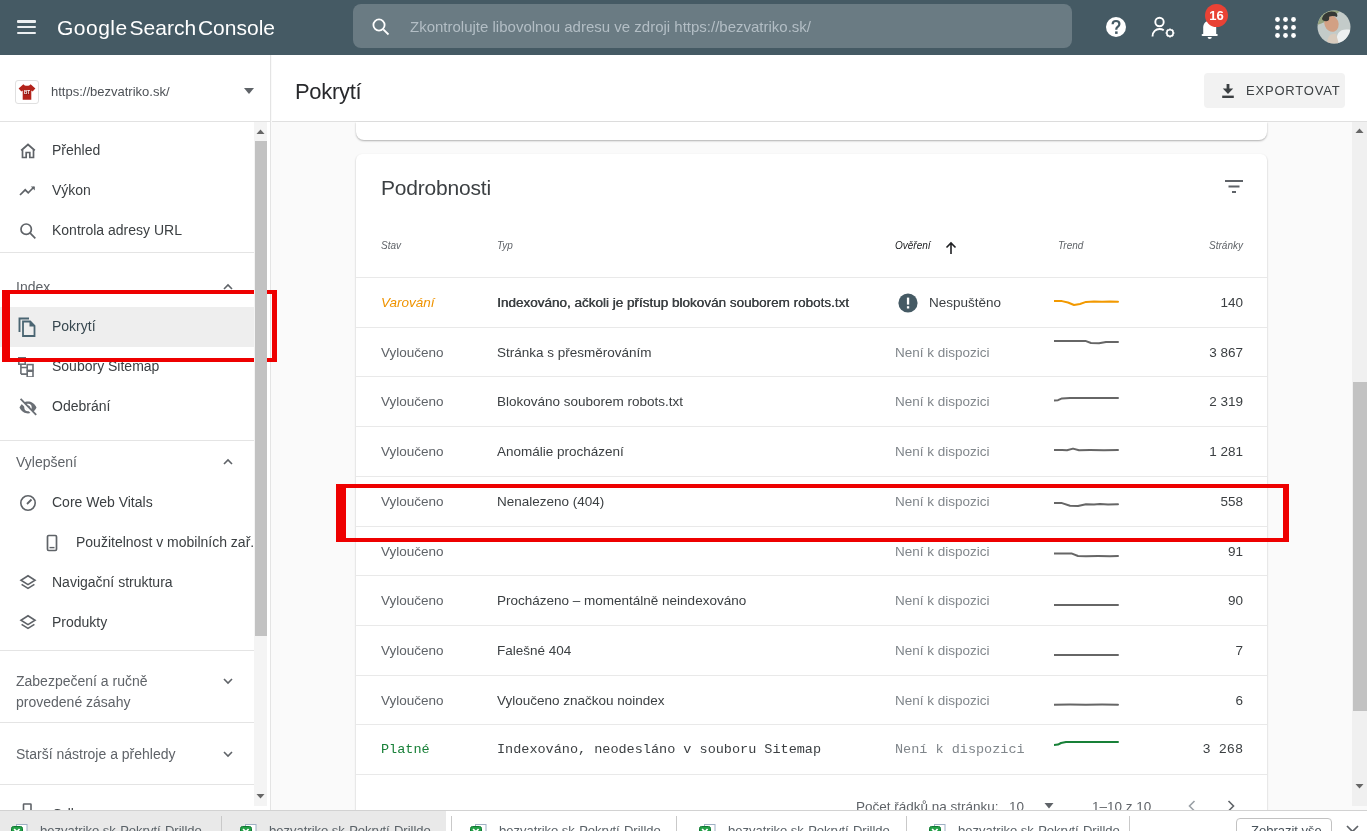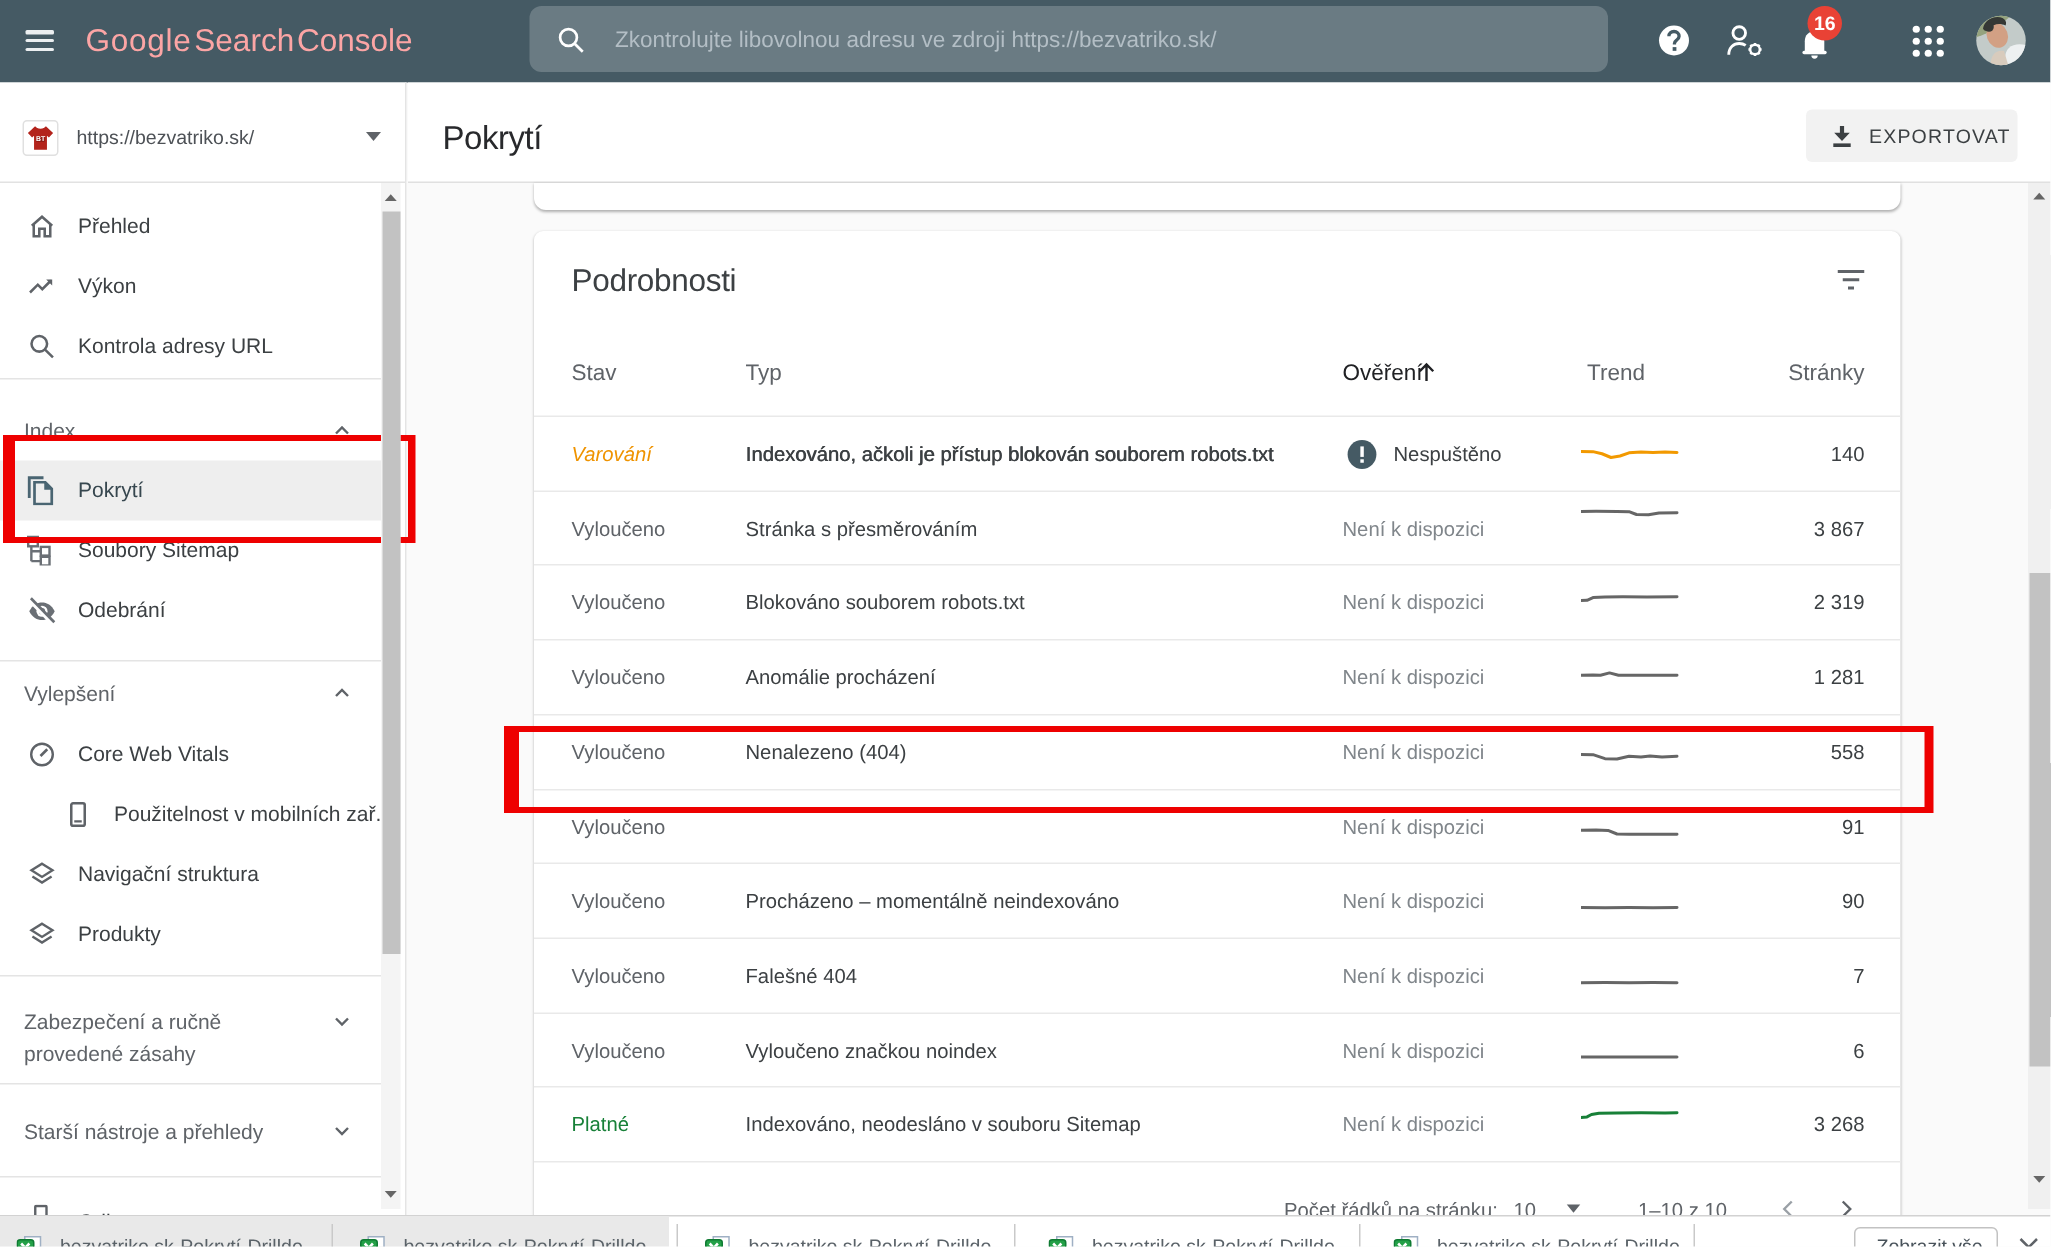--- a/index.html
+++ b/index.html
@@ -3,21 +3,21 @@
 <meta charset="utf-8">
 <style>
   * { margin:0; padding:0; box-sizing:border-box; }
   html,body { width:1367px; height:831px; overflow:hidden; font-family:"Liberation Sans", sans-serif; }
   body { position:relative; background:#fafafa; }
   .abs { position:absolute; }
 
   
   #topbar { position:absolute; left:0; top:0; width:1367px; height:55px; background:#455a64; }
   #burger span { display:block; width:19px; height:2.5px; background:#eceff1; margin-bottom:3.3px; border-radius:1px;}
-  #logo { position:absolute; left:57px; top:16px; color:#fca5a5; font-size:21px; word-spacing:-4px; }
+  #logo { position:absolute; left:57px; top:16px; color:#ffffff; font-size:21px; word-spacing:-4px; }
   #logo .g { font-weight:400; letter-spacing:0.5px; }
   #searchbox { position:absolute; left:341px; top:4px; width:719px; height:44px; background:rgba(255,255,255,0.2); border-radius:8px;margin-left:12px; }
   #searchbox .ph { position:absolute; left:57px; top:14px; font-size:15px; color:#b3bec5; }
 
   
   #sidebar { position:absolute; left:0; top:55px; width:271px; height:755px; background:#fff; border-right:1px solid #e4e4e4; overflow:hidden; }
   #prop { position:absolute; left:0; top:0; width:271px; height:67px; border-bottom:1px solid #e2e2e2; }
   #prop .fav { position:absolute; left:15px; top:25px; width:24px; height:24px; border:1px solid #e0e0e0; border-radius:3px; background:#fff; }
   #prop .url { position:absolute; left:51px; top:29px; font-size:13px; color:#4d5156; }
   #prop .car { position:absolute; left:244px; top:33px; width:0; height:0; border-left:5px solid transparent; border-right:5px solid transparent; border-top:6px solid #5f6368; }
@@ -38,21 +38,21 @@
   #exportbtn { position:absolute; left:932px; top:18px; width:141px; height:35px; background:#f2f2f2; border-radius:4px; }
   #exportbtn .bt { position:absolute; left:42px; top:10px; font-size:13px; font-weight:500; letter-spacing:0.8px; color:#3c4043; }
   #content { position:absolute; left:272px; top:122px; width:1080px; height:688px; background:#fafafa; }
 
   .card { position:absolute; left:84px; width:911px; background:#fff; border-radius:6px; box-shadow:0 1px 2px rgba(0,0,0,0.28); }
   #card0 { top:0px; height:18px; border-radius:0 0 8px 8px; box-shadow:0 1px 2px rgba(0,0,0,0.3); }
   #card1 { top:32px; height:700px; }
 
   #card1 .cardtitle { position:absolute; left:25px; top:22px; font-size:21px; color:#3c4043; letter-spacing:-0.2px; }
 
-  .colhdr { position:absolute; top:86px; font-size:15px; color:#5f6368; }
+  .colhdr { position:absolute; top:86px; font-size:10px; color:#5f6368;font-style:italic; }
   .trow { position:absolute; left:0; width:911px; height:50px; }
   .trow .stav { position:absolute; left:25px; top:17px; font-size:13.5px; }
   .trow .typ  { position:absolute; left:141px; top:17px; font-size:13.5px; color:#3c4043; }
   .trow .over { position:absolute; left:539px; top:17px; font-size:13.5px; color:#80868b; }
   .trow .num  { position:absolute; right:24px; top:17px; font-size:13.5px; color:#3c4043; }
   .trow .spark{ position:absolute; left:698px; }
   .hline { position:absolute; left:0; width:911px; height:1px; background:#e9e9e9; }
 
   
   #red1 { position:absolute; left:2px; top:290px; width:275px; height:72px; border:4px solid #ee0000; border-left-width:8px; border-right-width:5px; }
@@ -375,21 +375,21 @@
 </div>
 <div class="trow" style="top:521.6px; height:48.7px;">
   <div class="stav" style="color:#5f6368;">Vyloučeno</div>
   <div class="typ" style="">Vyloučeno značkou noindex</div>
   <div class="over">Není k dispozici</div>
   <svg class="spark" style="top:23.4px;" width="66" height="13" viewBox="0 0 66 13">
             <polyline points="0,5.7 16,5.6 32,5.7 48,5.6 64,5.7" fill="none" stroke="#666666" stroke-width="2" stroke-linejoin="round" stroke-linecap="round"></polyline>
           </svg>
   <div class="num">6</div>
 </div>
-<div class="trow" style="top:571.3px; height:48.7px;">
+<div class="trow" style="top:571.3px; height:48.7px;font-family:Liberation Mono, monospace;">
   <div class="stav" style="color:#188038;">Platné</div>
   <div class="typ" style="">Indexováno, neodesláno v souboru Sitemap</div>
   <div class="over">Není k dispozici</div>
   <svg class="spark" style="top:11.2px;" width="66" height="13" viewBox="0 0 66 13">
             <polyline points="0,9 4,8.6 7,7 12,6.1 24,6 40,5.9 56,6 64,5.9" fill="none" stroke="#188038" stroke-width="2" stroke-linejoin="round" stroke-linecap="round"></polyline>
           </svg>
   <div class="num">3 268</div>
 </div>
 <div class="abs" style="top:645px; left:0; width:911px; height:60px; font-size:13.5px; color:#5f6368;">
   <span class="abs" style="left:500px;">Počet řádků na stránku:</span>

